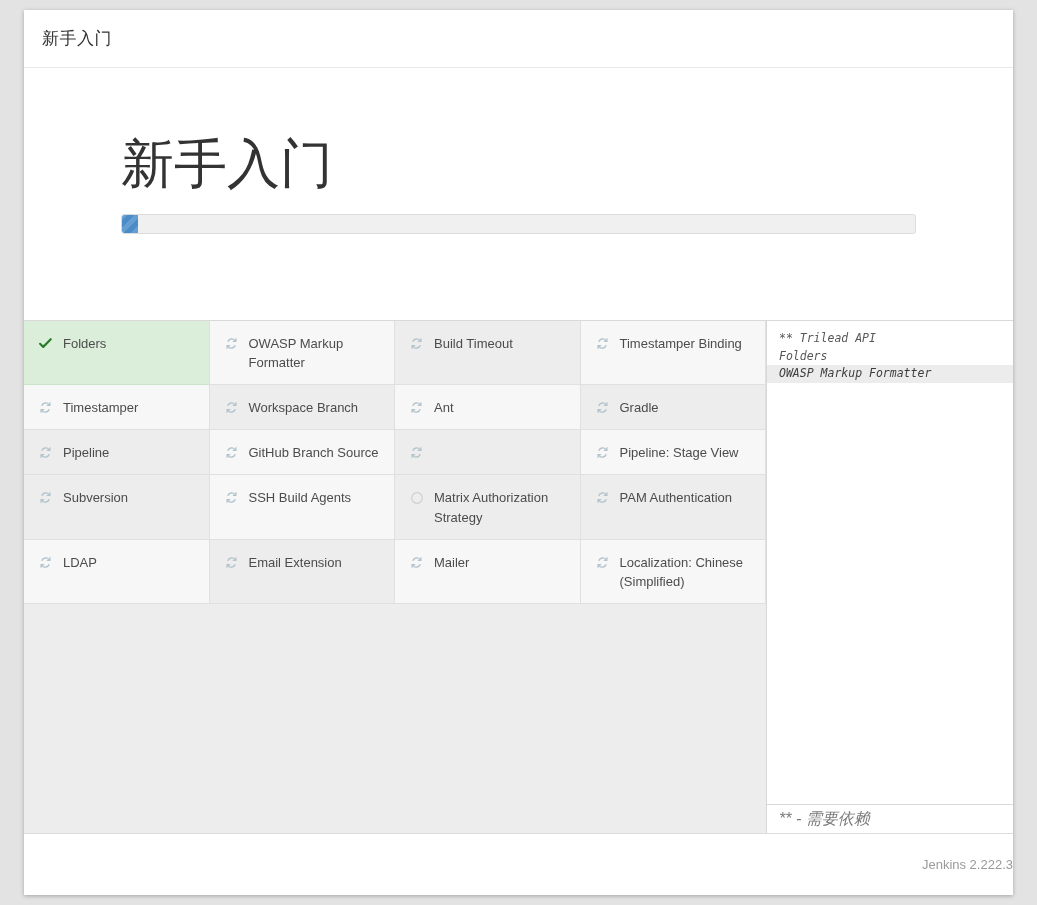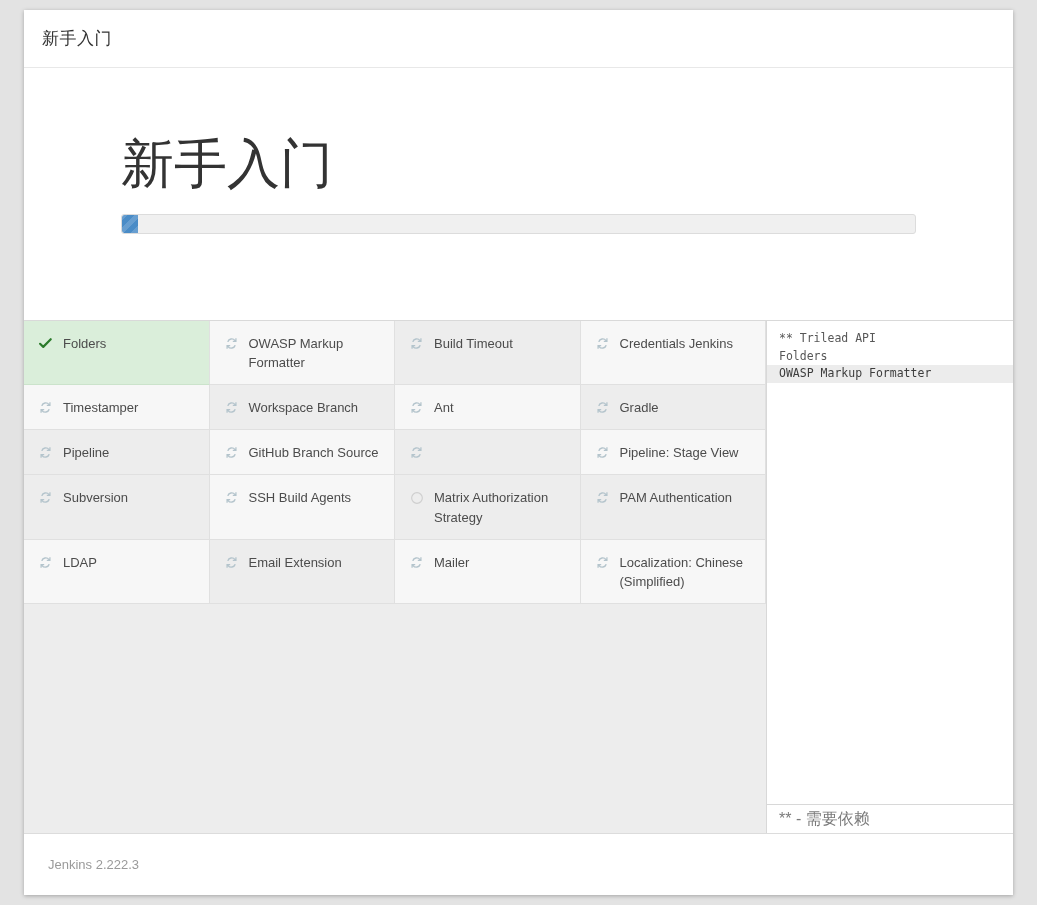--- a/index.html
+++ b/index.html
@@ -127,20 +127,21 @@
   }
   .plabel { flex: 1 1 auto; }
   
   .log-panel {
     flex: 0 0 247px;
     border-left: 1px solid #d8d8d8;
     background: #ffffff;
     display: flex;
     flex-direction: column;
     min-height: 0;
+    font-style: italic;
   }
   .log-scroll {
     flex: 1 1 auto;
     overflow: hidden;
     padding: 9px 0 0 0;
     font-family: "DejaVu Sans Mono", "Liberation Mono", monospace;
     font-size: 11.5px;
     line-height: 15.6px;
     color: #575757;
   }
@@ -163,20 +164,21 @@
     color: #7a7a7a;
   }
   
   .footer {
     flex: 0 0 62px;
     background: #ffffff;
     border-top: 1px solid #dcdcdc;
     display: flex;
     align-items: center;
     padding-left: 24px;
+    justify-content: flex-end;
   }
   .footer-text {
     font-size: 13px;
     color: #9a9a9a;
   }
 </style>
 </head>
 <body>
 
 <div id="app">
@@ -224,21 +226,21 @@
             </span>
             <span class="plabel">Build Timeout</span>
           </div>
           <div class="pcell alt">
             <span class="picon">
               <svg width="15" height="15" viewBox="0 0 16 16" aria-hidden="true">
                 <path d="M12.3 4.4A5.2 5.2 0 0 0 3.3 6.0l1.5 0.45A3.65 3.65 0 0 1 11.1 5.1l-1.7 0.0 0 1.35 4.0 0 0-4.0-1.35 0 0 1.95z" fill="#b4c4cc"></path>
                 <path d="M3.7 11.6a5.2 5.2 0 0 0 9.0-1.6l-1.5-0.45A3.65 3.65 0 0 1 4.9 10.9l1.7 0 0-1.35-4.0 0 0 4.0 1.35 0 0-1.95z" fill="#b4c4cc"></path>
               </svg>
             </span>
-            <span class="plabel">Credentials Jenkins</span>
+            <span class="plabel">Timestamper Binding</span>
           </div>
           <div class="pcell alt">
             <span class="picon">
               <svg width="15" height="15" viewBox="0 0 16 16" aria-hidden="true">
                 <path d="M12.3 4.4A5.2 5.2 0 0 0 3.3 6.0l1.5 0.45A3.65 3.65 0 0 1 11.1 5.1l-1.7 0.0 0 1.35 4.0 0 0-4.0-1.35 0 0 1.95z" fill="#b4c4cc"></path>
                 <path d="M3.7 11.6a5.2 5.2 0 0 0 9.0-1.6l-1.5-0.45A3.65 3.65 0 0 1 4.9 10.9l1.7 0 0-1.35-4.0 0 0 4.0 1.35 0 0-1.95z" fill="#b4c4cc"></path>
               </svg>
             </span>
             <span class="plabel">Timestamper</span>
           </div>

